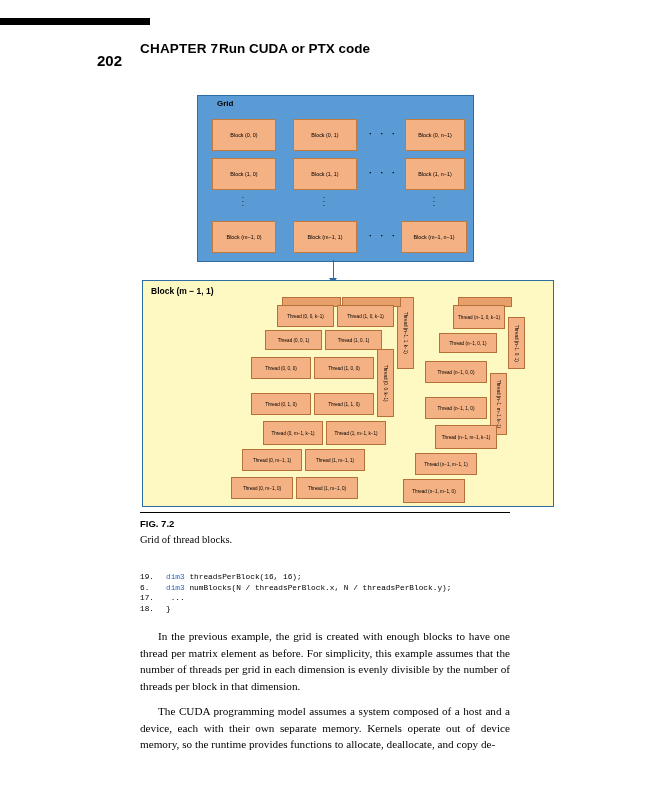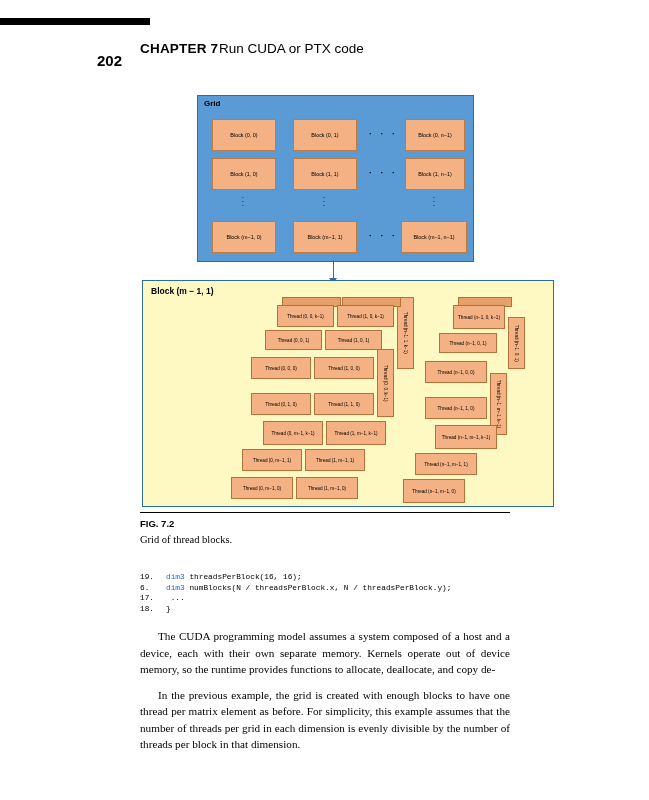--- a/index.html
+++ b/index.html
@@ -22,32 +22,32 @@
     font-weight:bold;font-size:15px;color:#000;margin-top:12px;
   }
   .chapter-label{
     position:absolute;left:140px;top:41px;
     font-family:"Liberation Sans", sans-serif;
     font-weight:bold;font-size:13.5px;color:#000;letter-spacing:.2px;
   }
   .chapter-title{
     position:absolute;left:219px;top:41px;
     font-family:"Liberation Sans", sans-serif;
-    font-weight:normal;font-size:13.5px;color:#000;
+    font-weight:bold;font-size:13.5px;color:#000;
   }
 
   
   .figure{position:absolute;left:97px;top:90px;width:455px;height:415px;}
 
   .grid-box{
     position:absolute;left:100px;top:5px;width:275px;height:165px;
     background:#5b9bd5;border:1px solid #2e6da4;
   }
   .grid-label{
-    position:absolute;left:6px;top:3px;
+    position:absolute;left:19px;top:3px;
     font-family:"Liberation Sans", sans-serif;font-size:8px;font-weight:bold;color:#000;
   }
   .blk{
     position:absolute;background:#f4b183;border:1px solid #c07a3e;
     font-family:"Liberation Sans", sans-serif;font-size:5.4px;color:#000;
     display:flex;align-items:center;justify-content:center;text-align:center;
   }
   .dots-h{
     position:absolute;font-family:"Liberation Sans", sans-serif;font-size:9px;color:#000;
     letter-spacing:3px;font-weight:bold;
@@ -257,17 +257,17 @@
   <div class="fig-cap">Grid of thread blocks.</div>
 
   <div class="code">
     <div><span class="ln">19.</span><span class="kw">dim3</span><span> threadsPerBlock(16, 16);</span></div>
     <div><span class="ln">6.</span><span class="kw">dim3</span><span> numBlocks(N / threadsPerBlock.x, N / threadsPerBlock.y);</span></div>
     <div><span class="ln">17.</span><span>   ...</span></div>
     <div><span class="ln">18.</span><span>}</span></div>
   </div>
 
   <div class="body">
+    <p>In the previous example, the grid is created with enough blocks to have one thread per matrix element as before. For simplicity, this example assumes that the number of threads per grid in each dimension is evenly divisible by the number of threads per block in that dimension.</p>
     <p>The CUDA programming model assumes a system composed of a host and a device, each with their own separate memory. Kernels operate out of device memory, so the runtime provides functions to allocate, deallocate, and copy de-</p>
-    <p>In the previous example, the grid is created with enough blocks to have one thread per matrix element as before. For simplicity, this example assumes that the number of threads per grid in each dimension is evenly divisible by the number of threads per block in that dimension.</p>
   </div>
 
 </div>
 
 </body></html>

